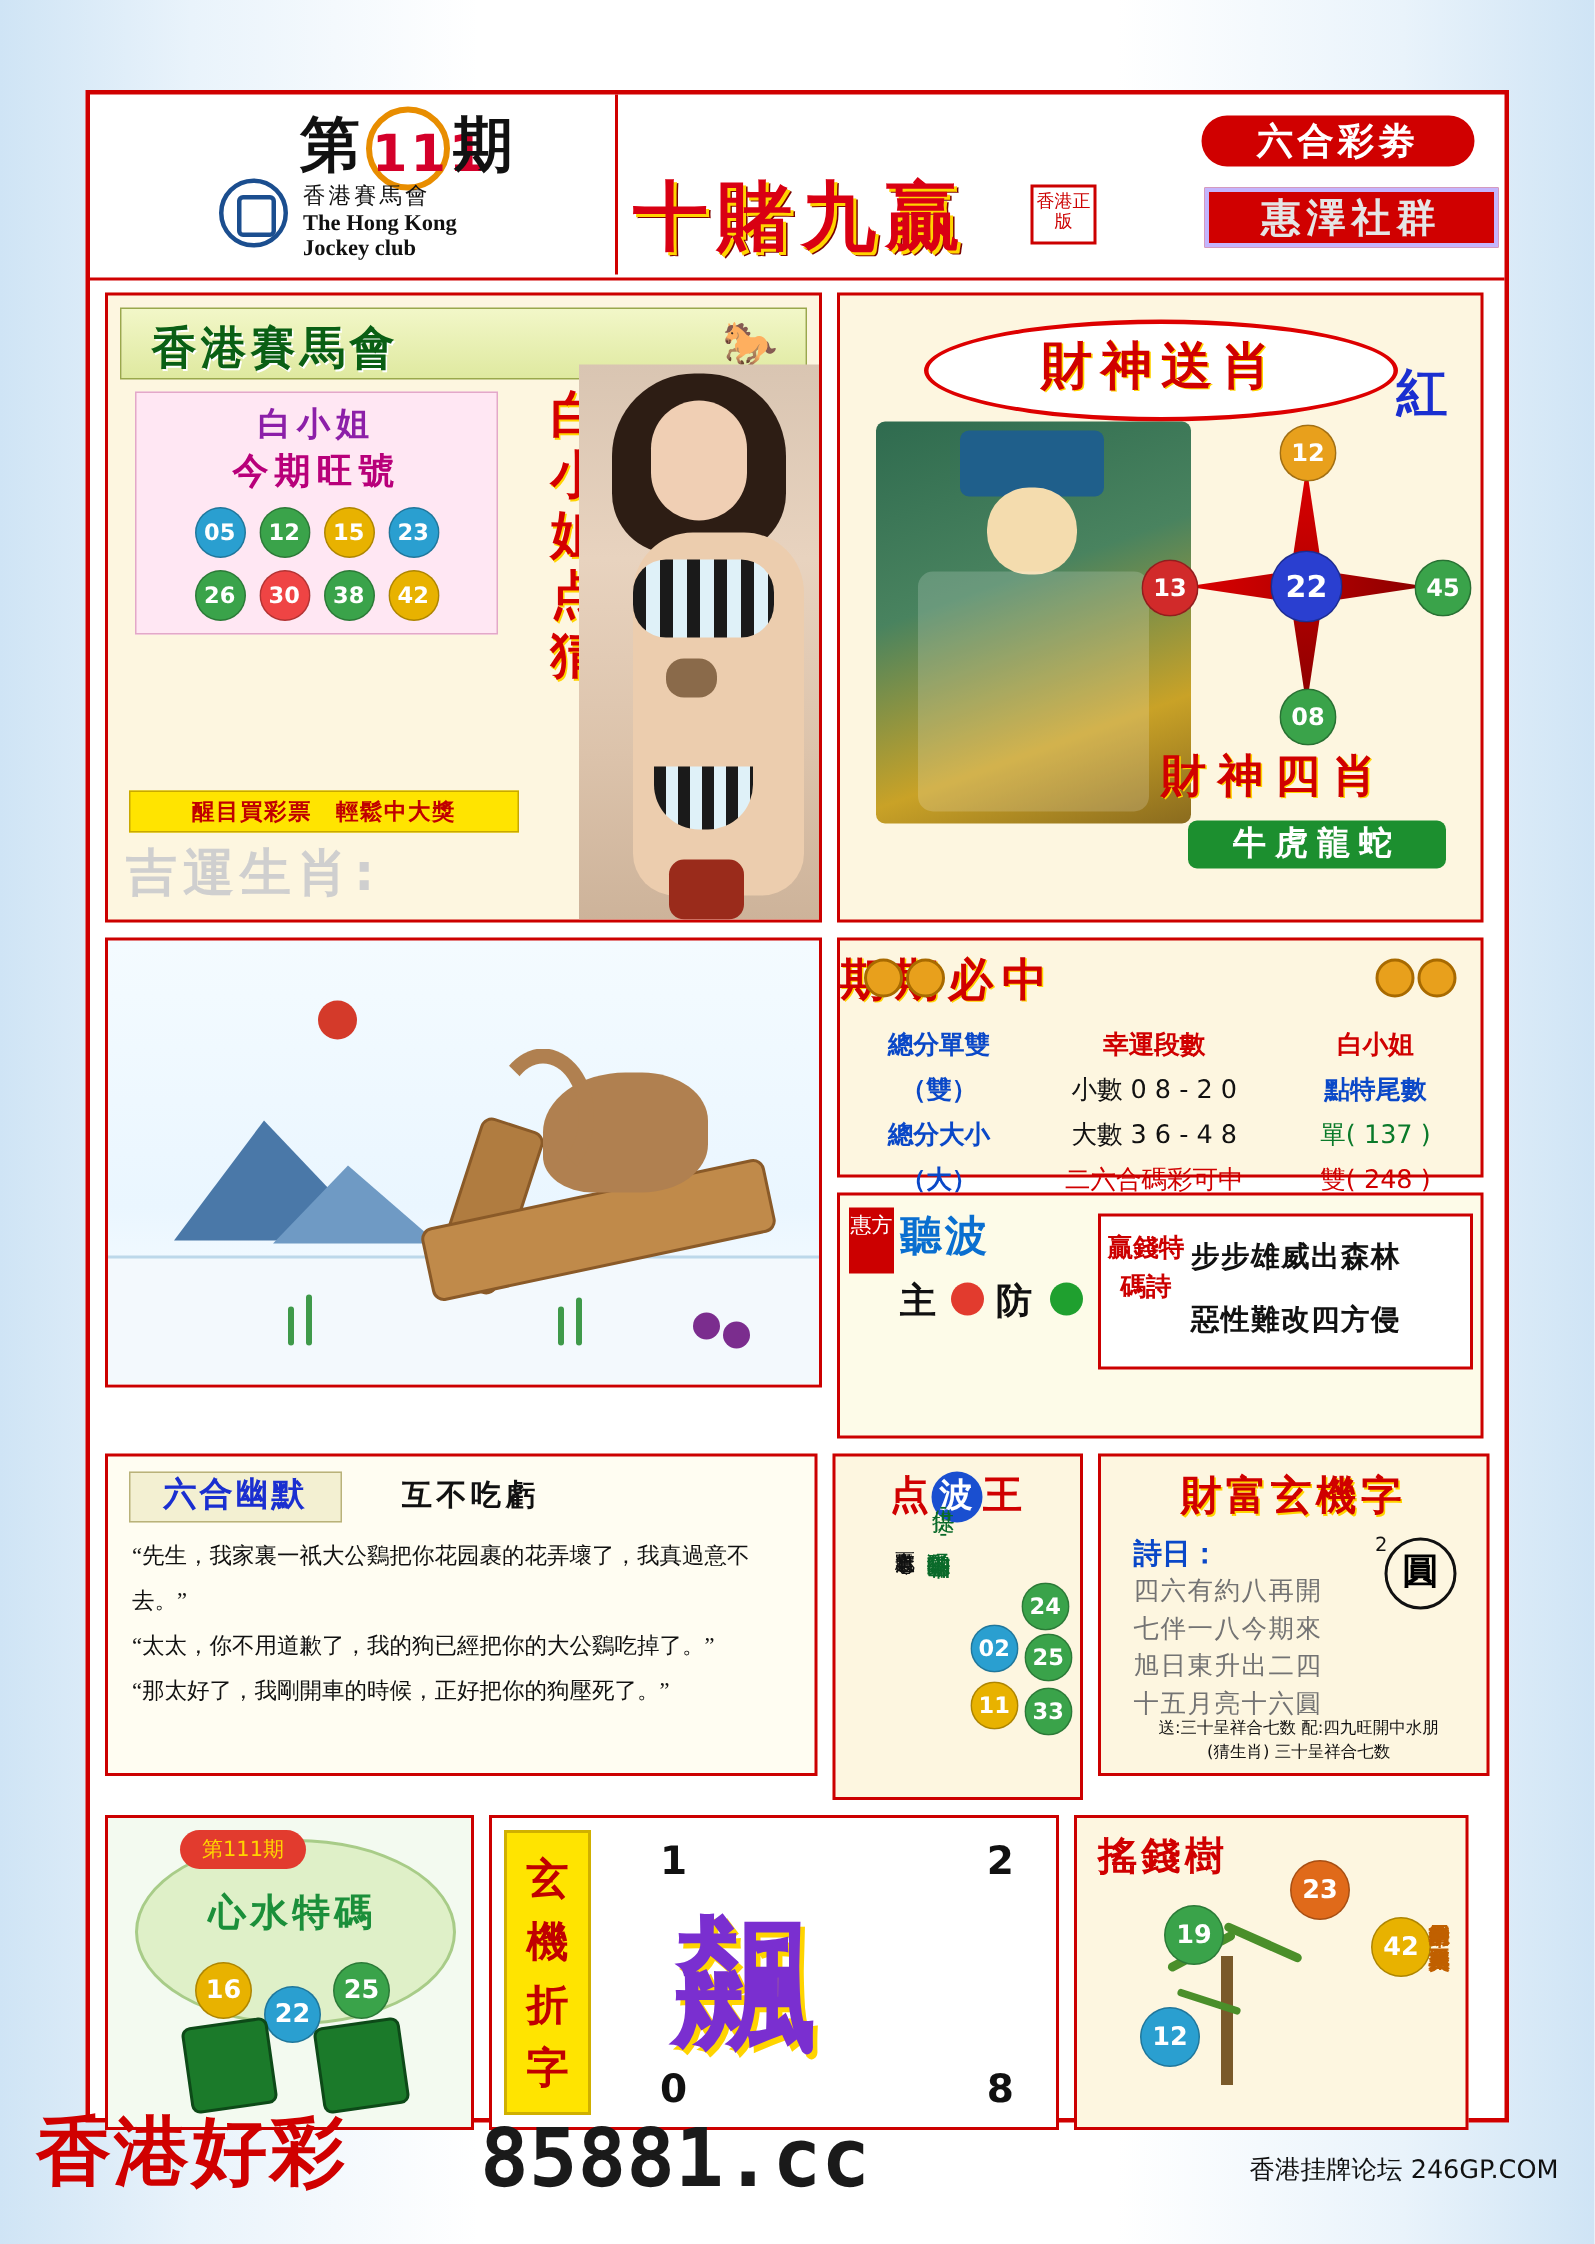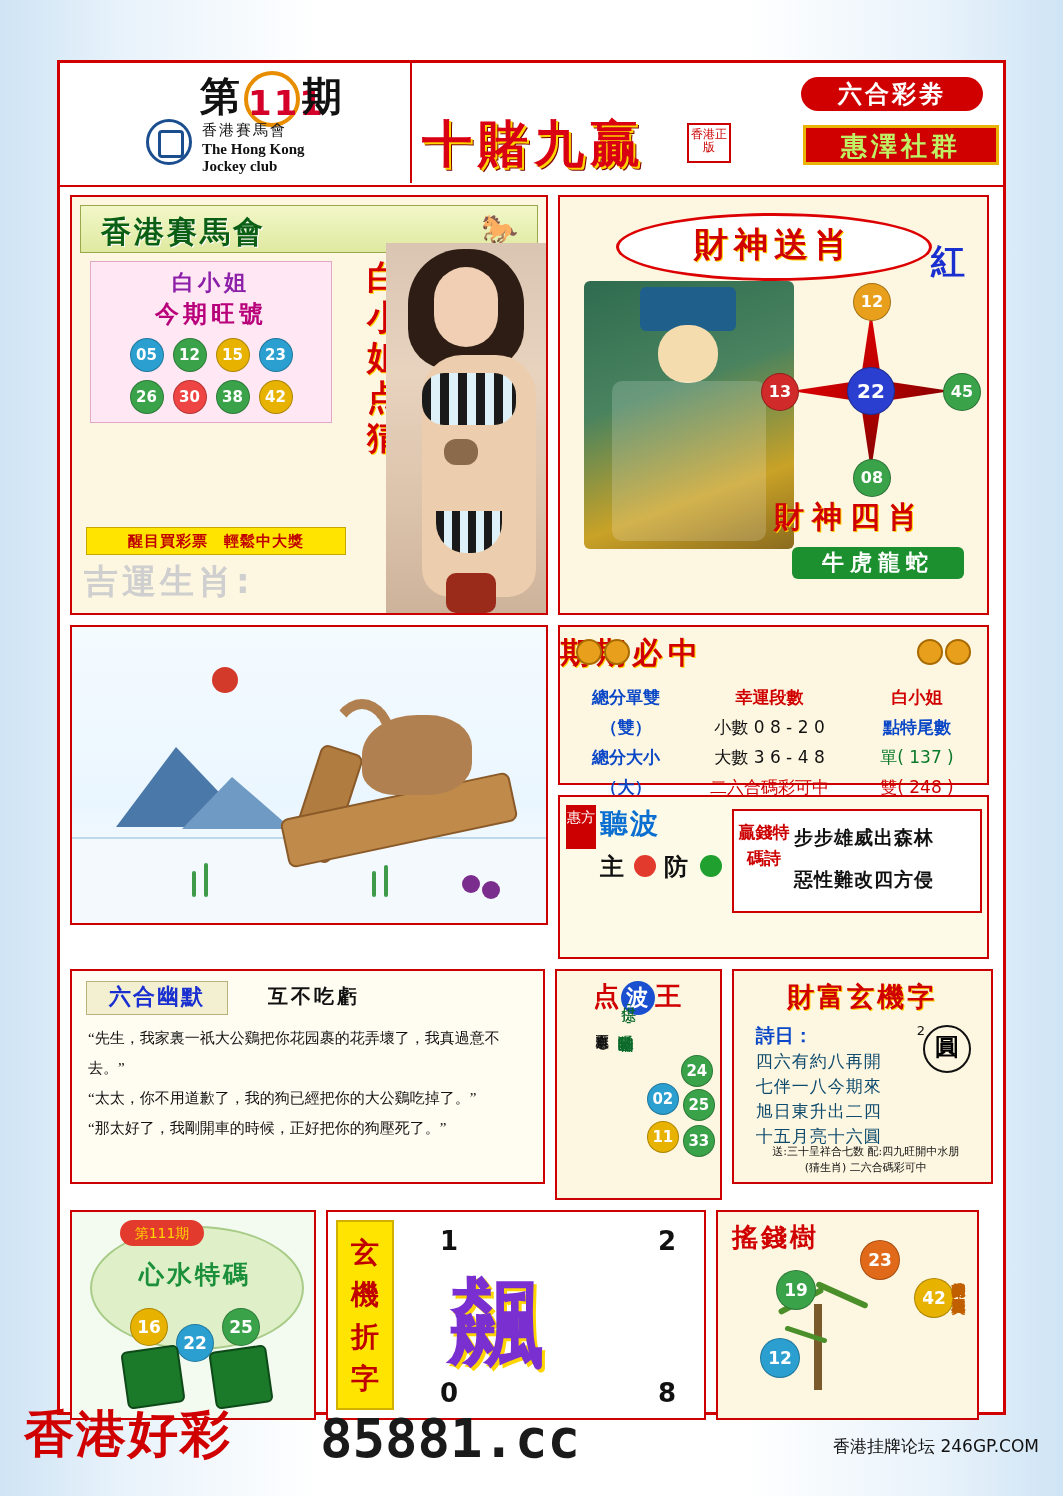--- a/index.html
+++ b/index.html
@@ -40,22 +40,22 @@
   .stamp{
     position:absolute;left:275px;top:60px;width:44px;height:40px;background:#fff;border:2px solid #c00;
     color:#c00;font-size:12px;line-height:13px;text-align:center;padding-top:3px;box-sizing:border-box;
   }
   .hdr-right{position:absolute;right:0;top:0;width:270px;height:120px;}
   .pillA{
     position:absolute;right:20px;top:14px;width:182px;height:34px;background:#d00000;border-radius:17px;
     color:#fff;font-size:24px;font-weight:bold;text-align:center;line-height:34px;letter-spacing:3px;
   }
   .pillB{
-    position:absolute;right:4px;top:62px;width:196px;height:40px;background:#d00000;border:3px solid #eab308;
-    color:#bef264;font-size:26px;font-weight:bold;text-align:center;line-height:36px;letter-spacing:4px;box-sizing:border-box;
+    position:absolute;right:4px;top:62px;width:196px;height:40px;background:#d00000;border:3px solid #c4b5fd;
+    color:#e5e5e5;font-size:26px;font-weight:bold;text-align:center;line-height:36px;letter-spacing:4px;box-sizing:border-box;
   }
 
   
   .body{padding:8px 10px 4px 10px;}
   .row{display:flex;gap:10px;margin-bottom:10px;}
   .panel{border:2px solid #c00;box-sizing:border-box;position:relative;overflow:hidden;}
 
   
   .p-jc{width:478px;height:420px;background:#fdf6e0;}
   .jc-bar{margin:8px 8px 0 8px;height:46px;background:linear-gradient(#f2f7c8,#dfe9a0);border:1px solid #9aa84c;position:relative;}
@@ -165,21 +165,21 @@
     line-height:34px;font-size:22px;vertical-align:middle;}
   .dian-v{position:absolute;left:8px;top:54px;width:46px;font-size:13px;color:#111;line-height:17px;
     writing-mode:vertical-rl;text-orientation:upright;height:140px;}
   .dian-g{position:absolute;left:58px;top:52px;font-size:16px;color:#0a6a2a;line-height:22px;writing-mode:vertical-rl;
     text-orientation:upright;height:60px;}
   .dian-balls{position:absolute;left:86px;top:50px;width:76px;}
   .p-xuan{width:263px;height:215px;background:#fdf6e0;}
   .xu-t{text-align:center;margin-top:8px;font-size:27px;font-weight:bold;color:#d00000;letter-spacing:3px;
     text-shadow:1px 1px 0 #ffd400;}
   .xu-s{position:absolute;left:22px;top:52px;font-size:19px;color:#0a48c8;font-weight:bold;}
-  .xu-lines{position:absolute;left:22px;top:78px;font-size:17px;line-height:25px;color:#0c4a6e;letter-spacing:1px;}
+  .xu-lines{position:absolute;left:22px;top:78px;font-size:17px;line-height:25px;color:#737373;letter-spacing:1px;}
   .xu-char{position:absolute;right:20px;top:54px;width:44px;height:44px;border:2px solid #111;border-radius:50%;
     text-align:center;line-height:40px;font-size:24px;font-weight:bold;}
   .xu-num{position:absolute;right:66px;top:52px;font-size:13px;color:#111;}
   .xu-f{position:absolute;left:14px;bottom:6px;width:236px;font-size:11px;color:#111;line-height:16px;text-align:center;}
 
   
   .p-xin{width:246px;height:210px;background:#f3faf0;}
   .xin-oval{position:absolute;left:18px;top:14px;width:210px;height:120px;border-radius:50%;
     background:#dff0c8;border:2px solid #a8cc88;}
   .xin-tag{position:absolute;left:48px;top:8px;width:84px;height:26px;background:#e23b2e;border-radius:13px;
@@ -397,21 +397,21 @@
         <div class="xu-lines">
           <div>四六有約八再開</div>
           <div>七伴一八今期來</div>
           <div>旭日東升出二四</div>
           <div>十五月亮十六圓</div>
         </div>
         <div class="xu-num">2</div>
         <div class="xu-char">圓</div>
         <div class="xu-f">
           <div>送:三十呈祥合七数   配:四九旺開中水朋</div>
-          <div>(猜生肖)  二六合碼彩可中</div>
+          <div>(猜生肖)  三十呈祥合七数</div>
         </div>
       </div>
     </div>
 
     <div class="row">
       <div class="panel p-xin">
         <div class="xin-oval"></div>
         <div class="xin-tag">第111期</div>
         <div class="xin-t">心水特碼</div>
         <div class="ball" style="position:absolute;left:58px;top:96px;background:#e8b200;width:36px;height:36px;line-height:36px;font-size:17px">16</div>

